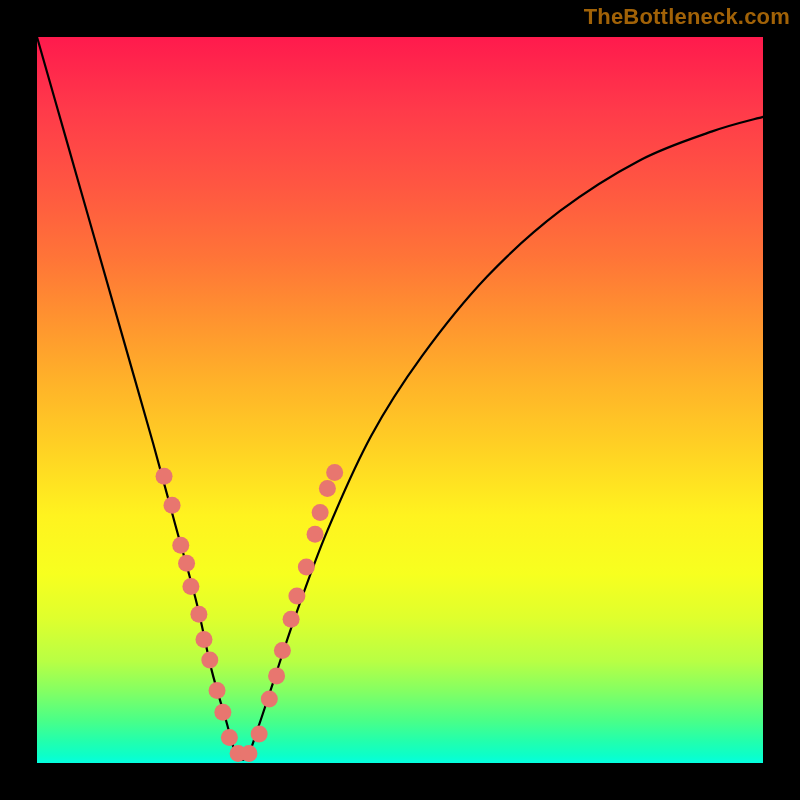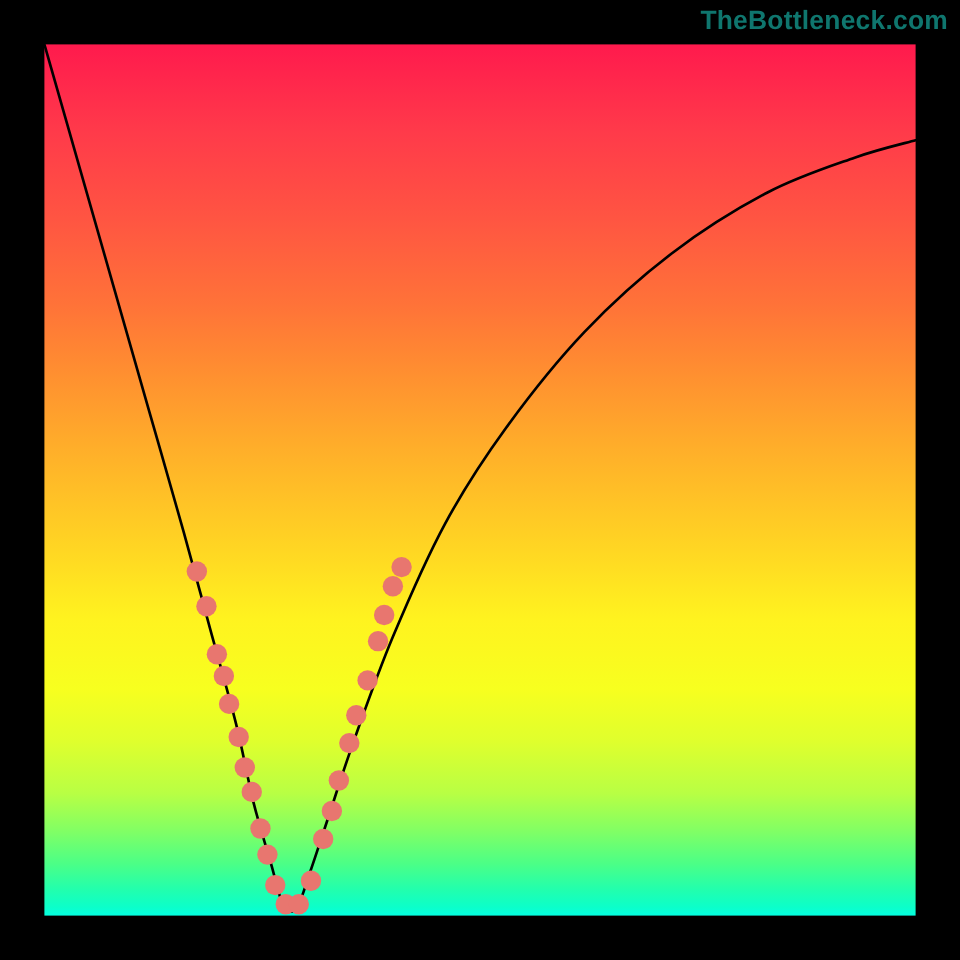--- a/index.html
+++ b/index.html
@@ -16,21 +16,21 @@
     width: 800px;
     height: 800px;
     background: #000;
   }
   .watermark {
     position: absolute;
     top: 4px;
     right: 10px;
     font-size: 22px;
     font-weight: 600;
-    color: #0f766e;
+    color: #a16207;
     letter-spacing: 0.2px;
     user-select: none;
   }
   .plot {
     position: absolute;
     left: 37px;
     top: 37px;
     width: 726px;
     height: 726px;
     background: linear-gradient(to bottom,

